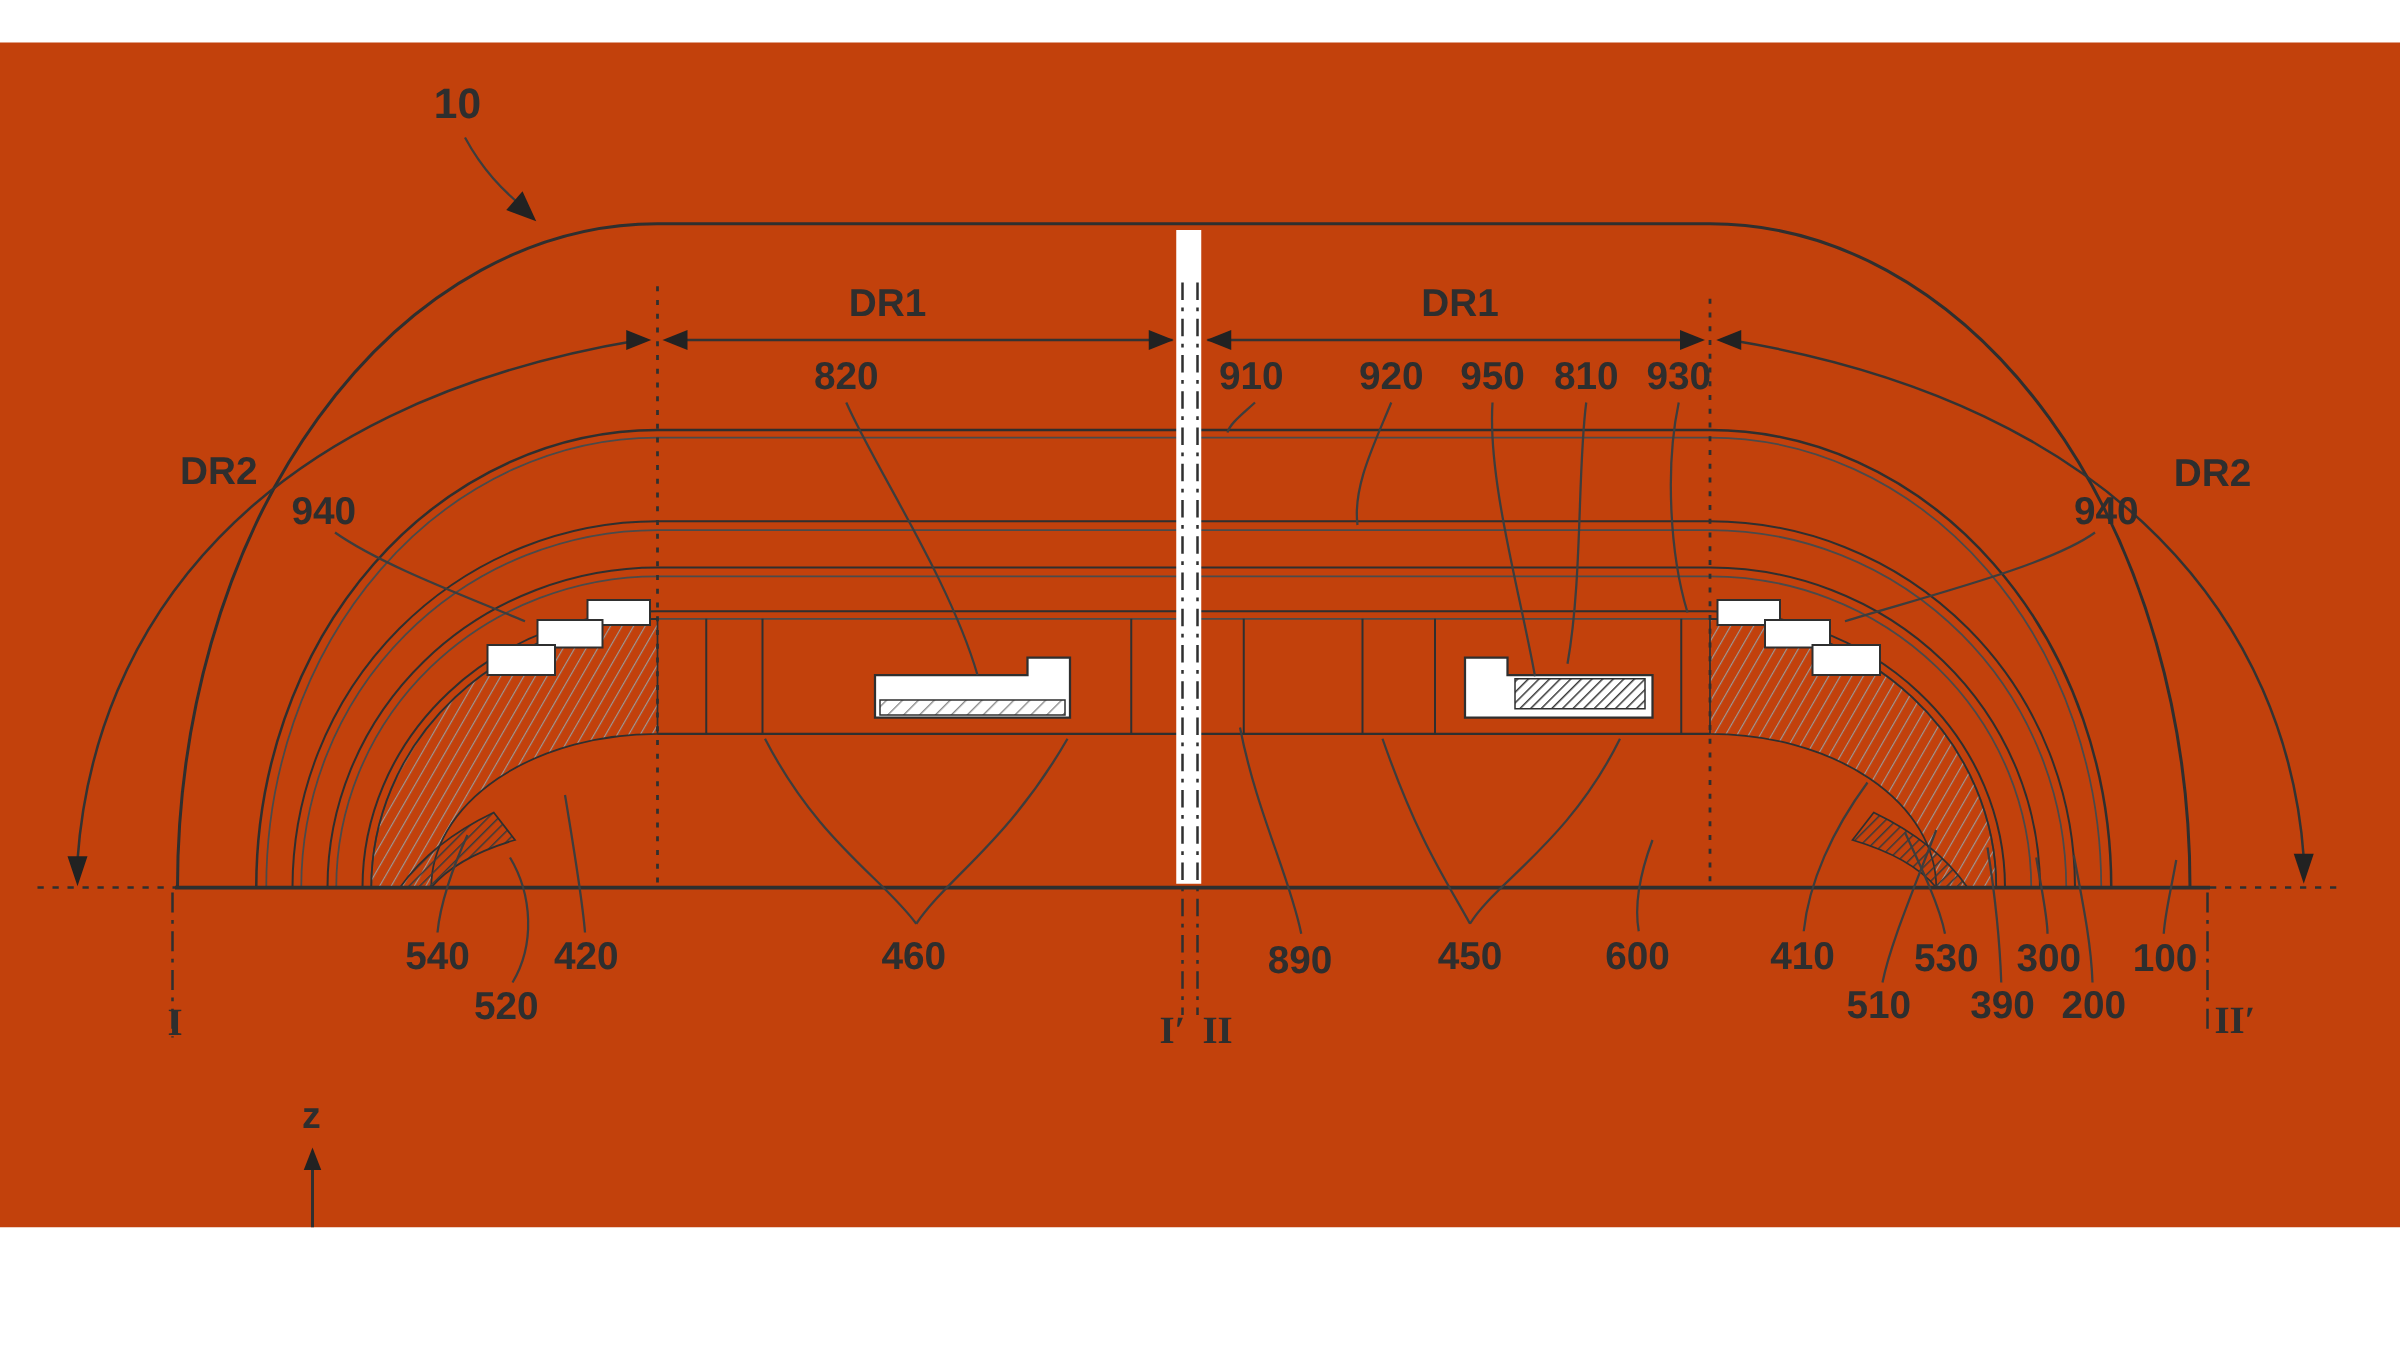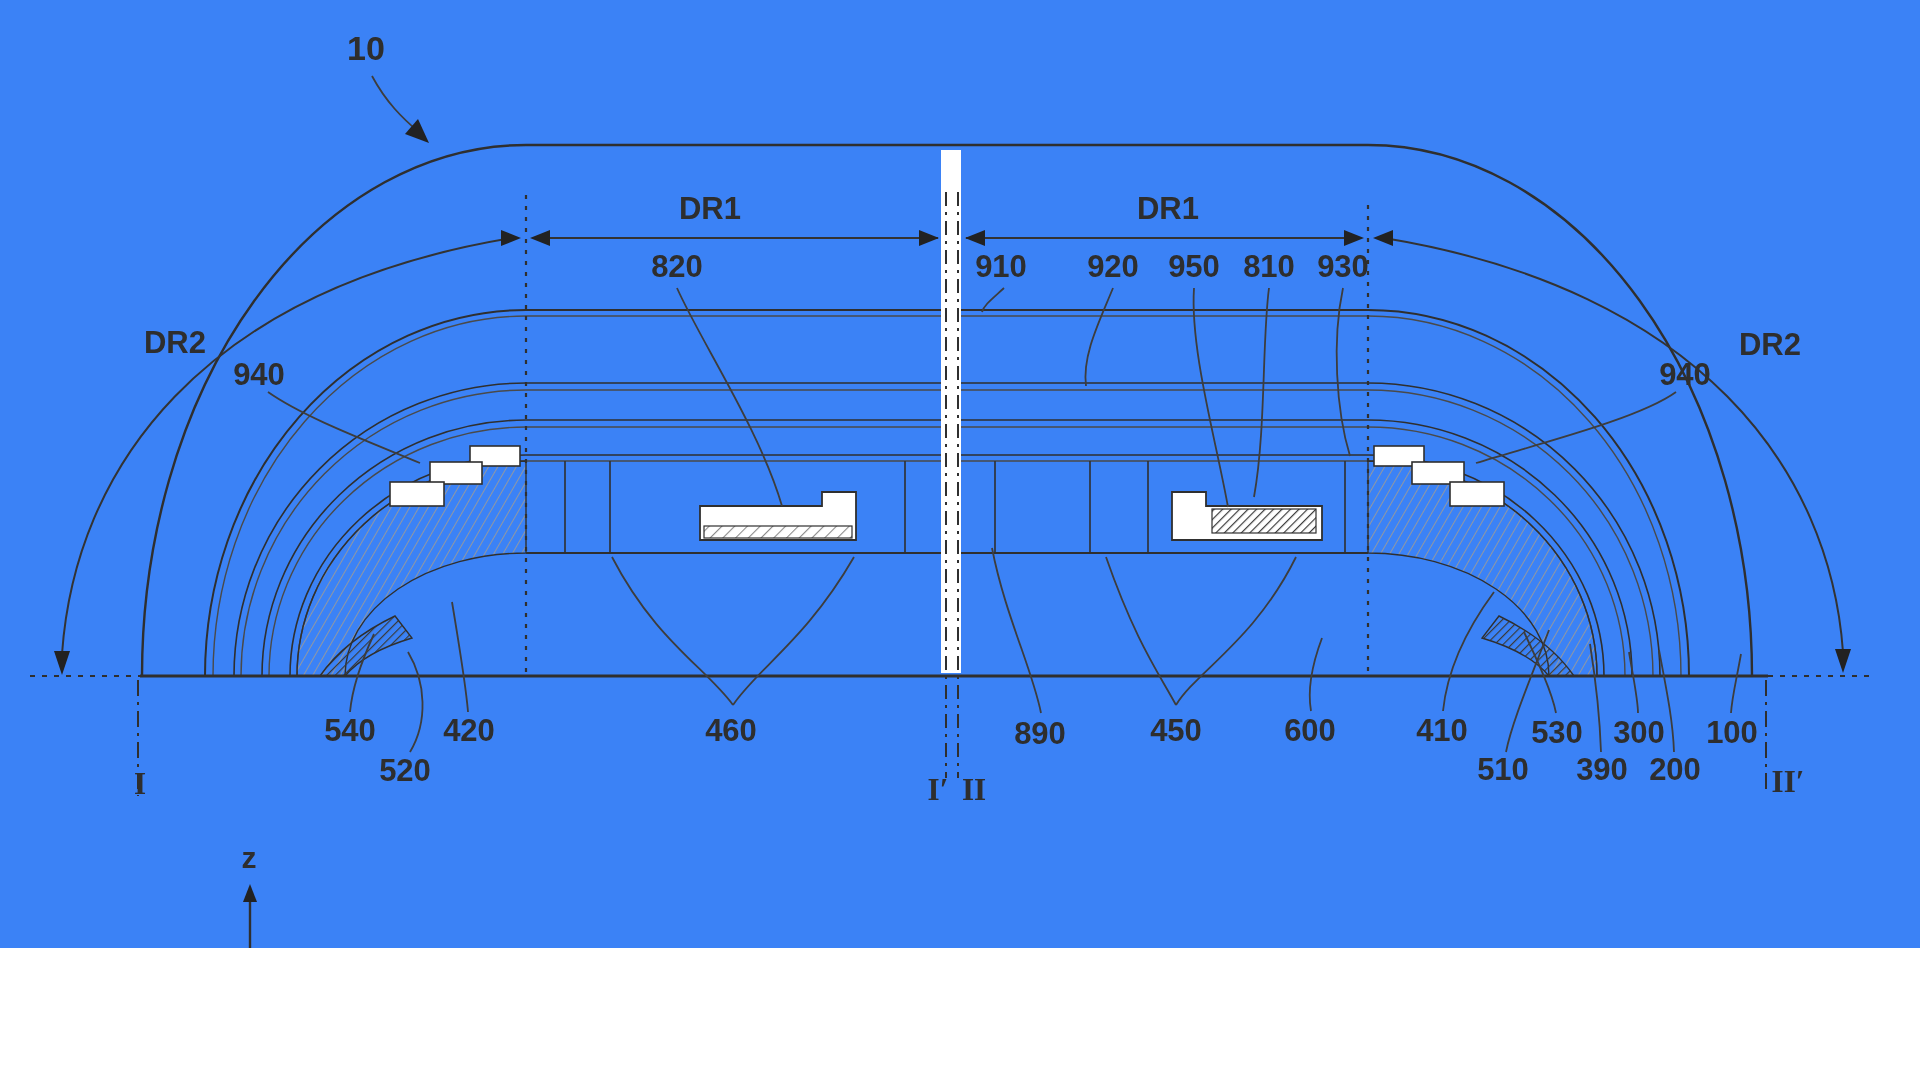--- a/index.html
+++ b/index.html
@@ -1,17 +1,17 @@
 <!DOCTYPE html>
 <html><head>
 <meta charset="utf-8">
 <style>
   html,body{margin:0;padding:0;background:#ffffff;}
-  .canvas{position:relative;width:1920px;height:948px;background:#3b82f6;overflow:hidden;
-          font-family:"Liberation Sans",sans-serif;}
+  .canvas{position:relative;width:1920px;height:948px;background:#c2410c;overflow:hidden;
+          font-family:"Liberation Sans",sans-serif;margin-top:34px;}
   svg{display:block;}
   text{fill:#2e2e2e;}
   .num{font-family:"Liberation Sans",sans-serif;font-size:31px;font-weight:600;}
   .dim{font-family:"Liberation Sans",sans-serif;font-size:31px;font-weight:600;}
   .sec{font-family:"Liberation Serif",serif;font-size:31px;font-weight:600;}
   .axis{font-family:"Liberation Sans",sans-serif;font-size:30px;font-weight:600;}
   .ref{font-family:"Liberation Sans",sans-serif;font-size:34px;font-weight:600;}
 </style>
 </head>
 <body>

